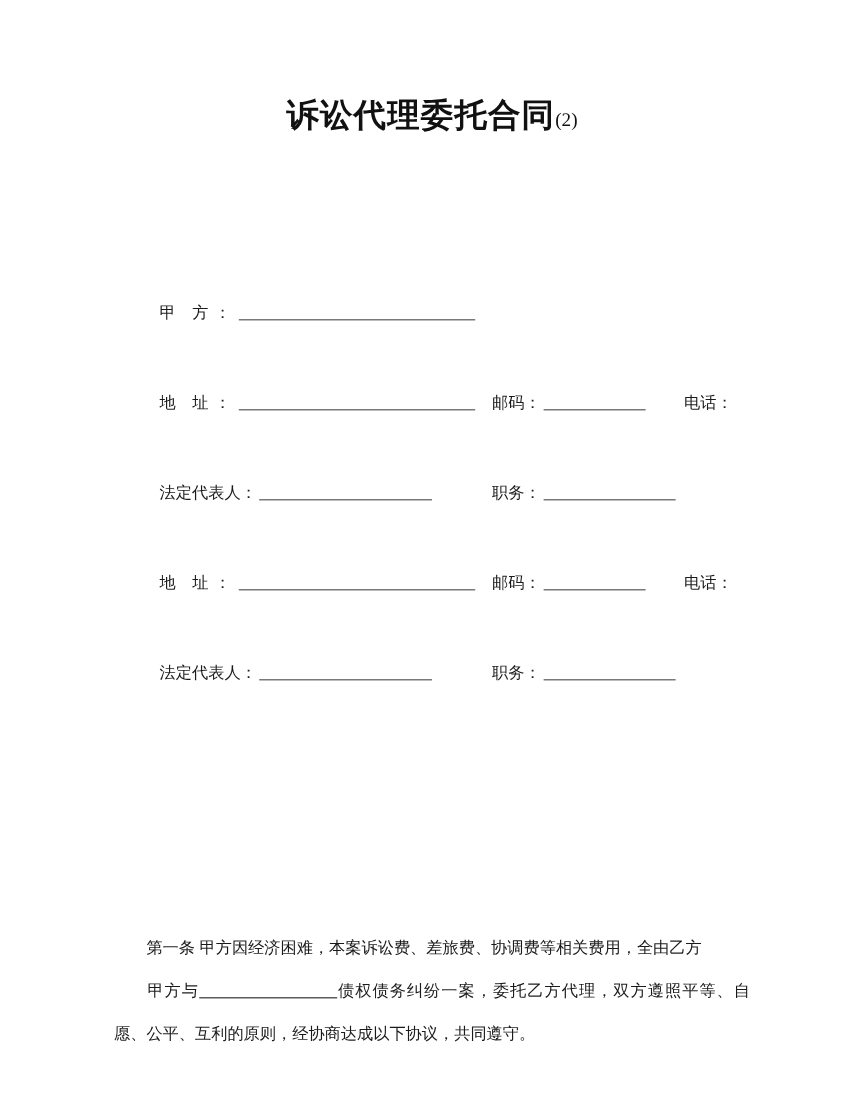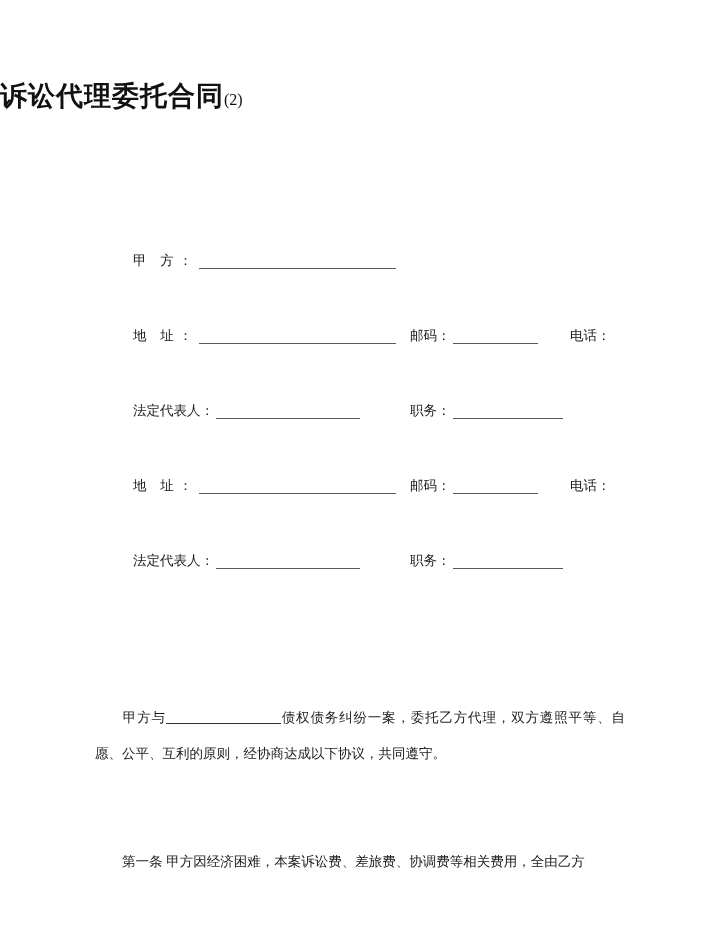--- a/index.html
+++ b/index.html
@@ -21,21 +21,21 @@
     inset: 0;
     background: #ffffff;
   }
 
   
   .doc-title {
     position: absolute;
     top: 78px;
     left: 0;
     width: 720px;
-    text-align: left;
+    text-align: center;
     font-family: "Liberation Serif", "DejaVu Serif", serif;
     font-weight: bold;
     font-size: 27px;
     letter-spacing: 1px;
     color: #111111;
     white-space: nowrap;
   }
   .doc-title .title-suffix {
     font-size: 16px;
     font-weight: normal;
@@ -52,21 +52,21 @@
   .field-row {
     position: relative;
     height: 75px;
     white-space: nowrap;
     font-size: 13.5px;
   }
   .field-group {
     position: absolute;
     top: 0;
     display: flex;
-    align-items: center;
+    align-items: flex-start;
     white-space: nowrap;
   }
   .field-label {
     font-size: 13.5px;
     line-height: 18px;
     color: #1a1a1a;
   }
   
   .label-wide {
     letter-spacing: 5px;
@@ -188,18 +188,18 @@
       </div>
       <div class="field-group col-mid">
         <span class="field-label">职务：</span>
         <span class="field-rule rule-title"></span>
       </div>
     </div>
 
   </div>
 
   <div class="body-area">
+    <p class="body-para clause-para"><span class="indent"></span><span>第一条 甲方因经济困难，本案诉讼费、差旅费、协调费等相关费用，全由乙方</span></p>
+
     <p class="body-para"><span class="indent"></span><span>甲方与</span><span class="inline-blank"></span><span>债权债务纠纷一案，委托乙方代理，双方遵照平等、自愿、公平、互利的原则，经协商达成以下协议，共同遵守。</span></p>
-
-    <p class="body-para clause-para"><span class="indent"></span><span>第一条 甲方因经济困难，本案诉讼费、差旅费、协调费等相关费用，全由乙方</span></p>
   </div>
 
 </div>
 
 </body></html>

